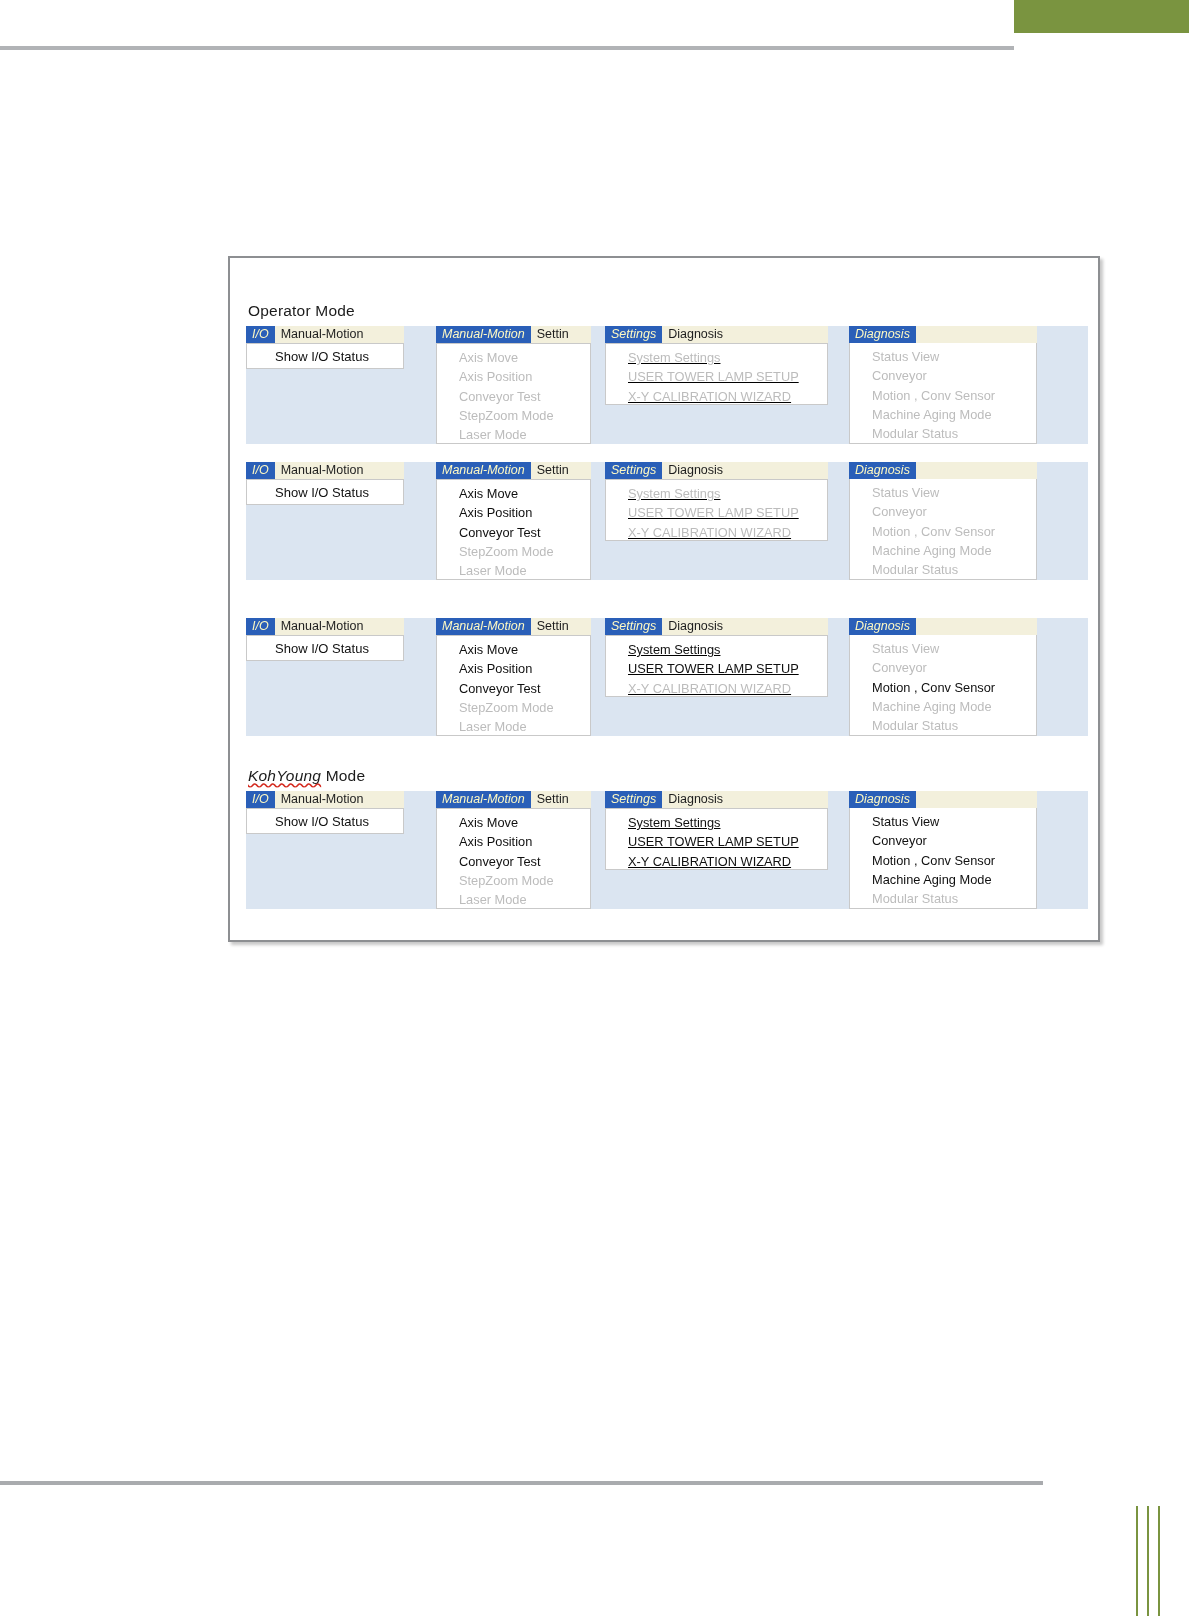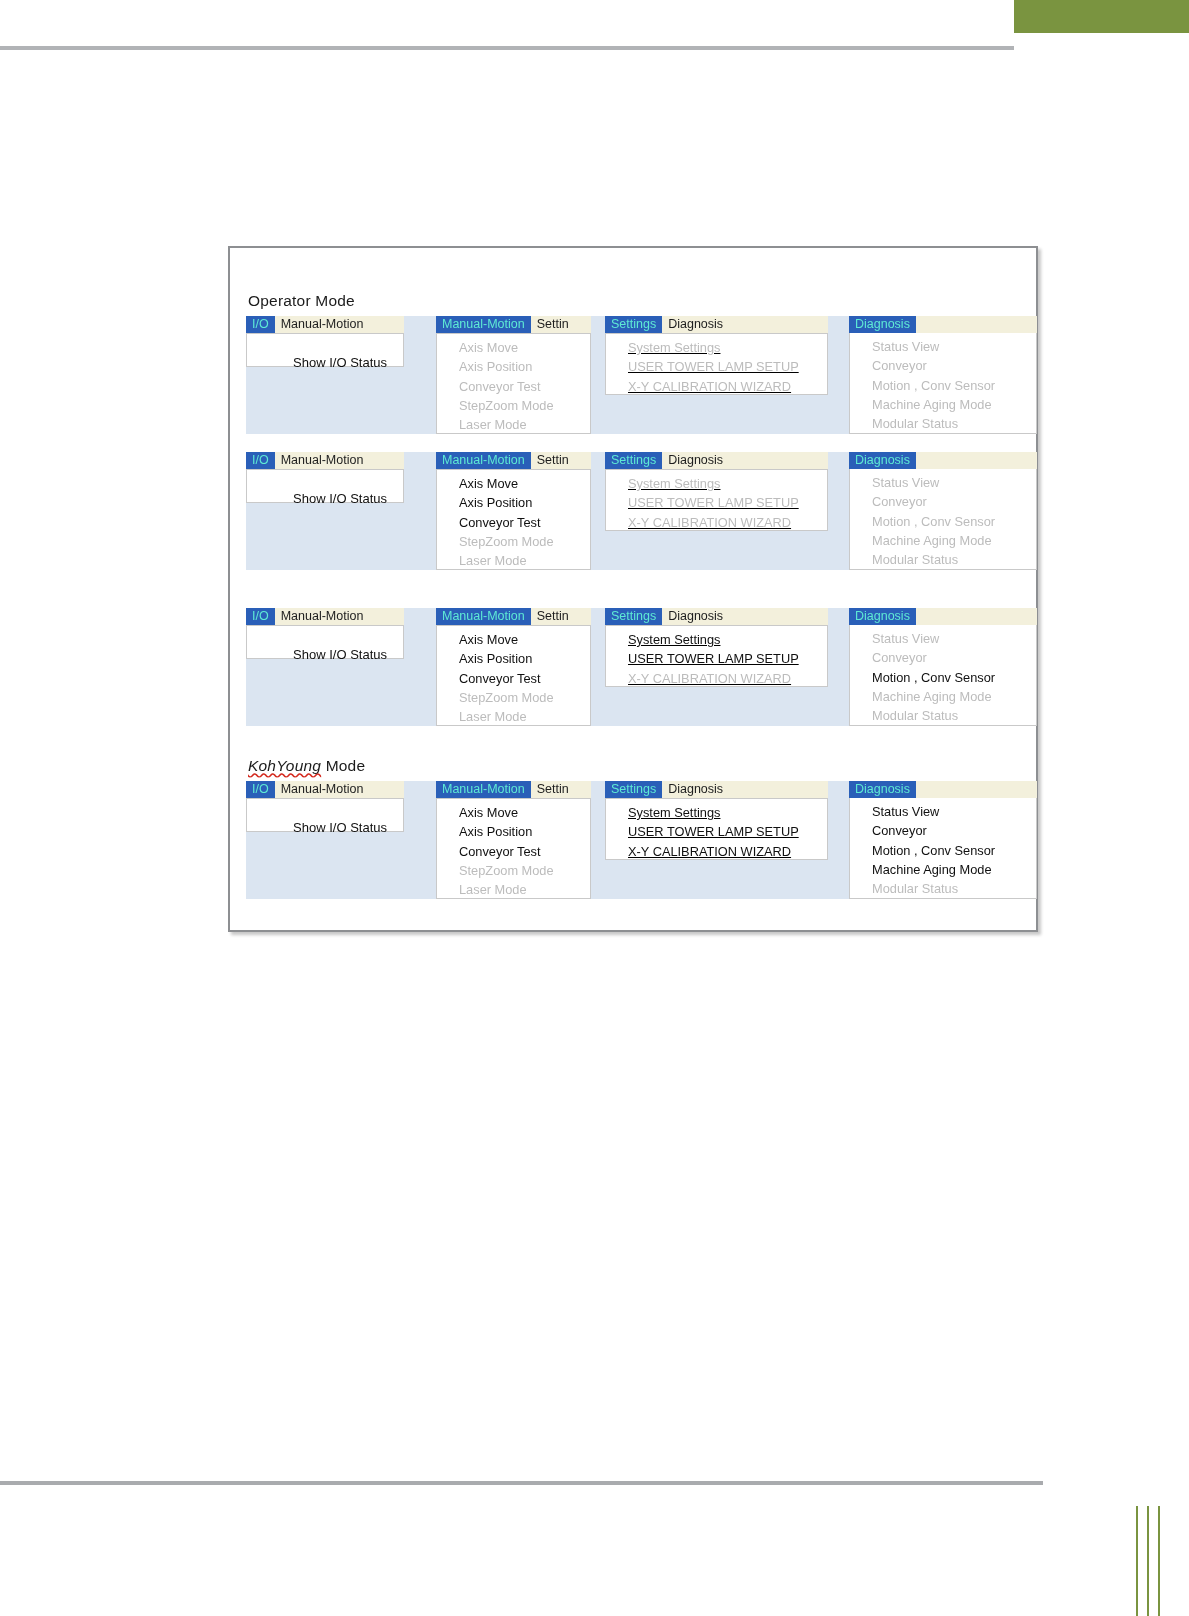--- a/index.html
+++ b/index.html
@@ -56,22 +56,22 @@
     display: block;
   }
   .green-lines i:nth-child(1) { left: 0px; }
   .green-lines i:nth-child(2) { left: 11px; }
   .green-lines i:nth-child(3) { left: 22px; }
 
   
   .figure {
     position: absolute;
     left: 228px;
-    top: 246px;
-    width: 810px;
+    top: 256px;
+    width: 872px;
     height: 686px;
     background: #ffffff;
     border: 2px solid #8d8f92;
     box-shadow: 3px 3px 3px rgba(0,0,0,0.22);
     box-sizing: border-box;
   }
 
   .mode-section {
     position: relative;
   }
@@ -115,42 +115,43 @@
   .tab {
     font-size: 12.5px;
     line-height: 17px;
     padding: 0 6px;
     white-space: nowrap;
     color: #1d1d1d;
     box-sizing: border-box;
   }
   .tab.active {
     background: #2a5fb8;
-    color: #5eead4;
+    color: #fef9c3;
+    font-style: italic;
   }
   .menubox {
     background: #ffffff;
     border: 1px solid #c9c9c9;
     box-sizing: border-box;
     padding: 4px 4px 5px 0;
   }
   .menu-item {
     font-size: 12.8px;
     line-height: 19.3px;
     padding-left: 22px;
     white-space: nowrap;
     color: #101010;
   }
   .menu-item.disabled {
     color: #bcbcbc;
   }
 
   
   .p-io { left: 0px; width: 158px; }
-  .p-io .menubox { padding: 16px; height: 26px; text-align: right; }
+  .p-io .menubox { padding: 0; height: 26px; }
   .p-io .menu-item {
     line-height: 26px;
     padding-left: 28px;
     font-size: 13px;
   }
 
   
   .p-mm { left: 190px; width: 155px; }
   .p-mm .menubox { height: 101px; }
 

